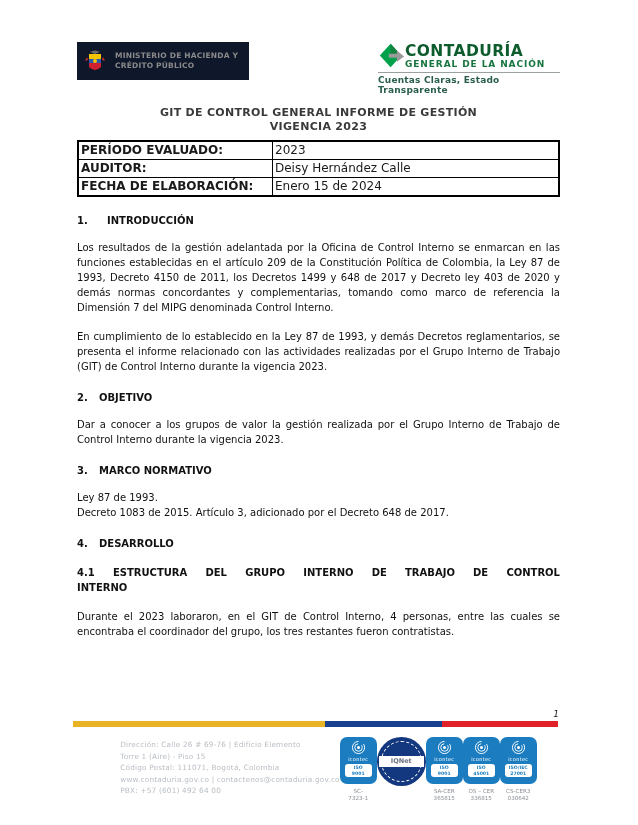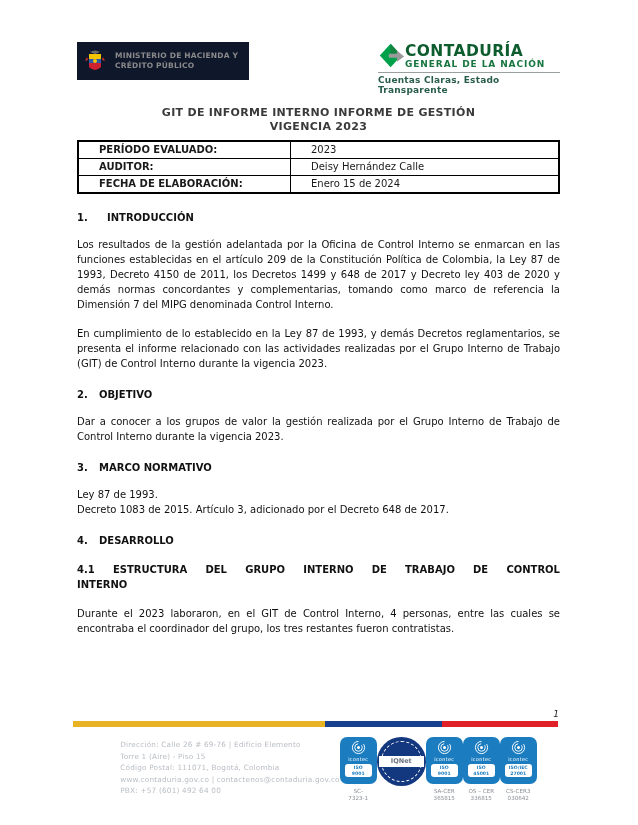--- a/index.html
+++ b/index.html
@@ -24,21 +24,21 @@
   .cgn-tagline {
     border-top:1px solid #9aa0a0; margin-top:3px; padding-top:2px;
     font-size:9px; font-weight:bold; color:#2a5e4c; letter-spacing:.2px;
   }
 
   
   .doc-title { margin-top:11px; text-align:center; font-size:11px; font-weight:bold; color:#3a3a3a; line-height:14px; letter-spacing:.3px; }
 
   
   table.info { width:100%; border-collapse:collapse; margin-top:6px; border:2px solid #000; }
-  table.info td { border:1px solid #000; font-size:10px; padding:1px 6px 2px 20px; height:13px; }
+  table.info td { border:1px solid #000; font-size:12px; padding:1px 6px 2px 2px; height:13px; }
   td.lbl { font-weight:bold; width:185px; }
 
   
   .sec-h { margin-top:18px; font-size:10px; font-weight:bold; color:#111; }
   .sec-h .num { display:inline-block; }
   .w30 { min-width:30px; } .w22 { min-width:22px; }
   .para { margin-top:14px; font-size:10px; line-height:15px; text-align:justify; color:#111; }
   .plain-line { font-size:10px; line-height:15px; color:#111; }
   .h41 { margin-top:16px; font-size:10px; font-weight:bold; color:#111; line-height:15px; }
   .h41 .l1 { text-align:justify; text-align-last:justify; }
@@ -106,21 +106,21 @@
           <div class="cgn-names">
             <div class="cgn-name">CONTADURÍA</div>
             <div class="cgn-sub">GENERAL DE LA NACIÓN</div>
           </div>
         </div>
         <div class="cgn-tagline">Cuentas Claras, Estado Transparente</div>
       </div>
     </div>
 
     <div class="doc-title">
-      <div>GIT DE INFORME INTERNO INFORME DE GESTIÓN</div>
+      <div>GIT DE CONTROL GENERAL INFORME DE GESTIÓN</div>
       <div>VIGENCIA 2023</div>
     </div>
 
     <table class="info">
       <tbody>
         <tr>
           <td class="lbl">PERÍODO EVALUADO:</td>
           <td>2023</td>
         </tr>
         <tr>

